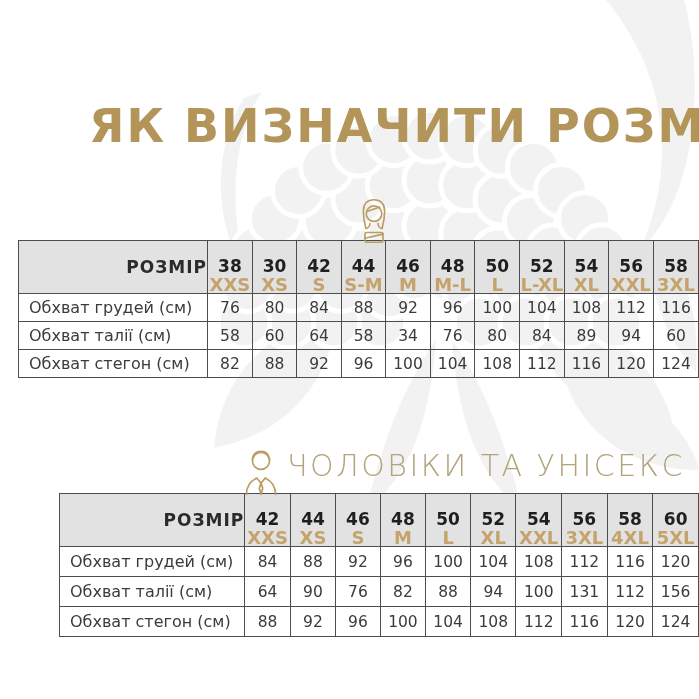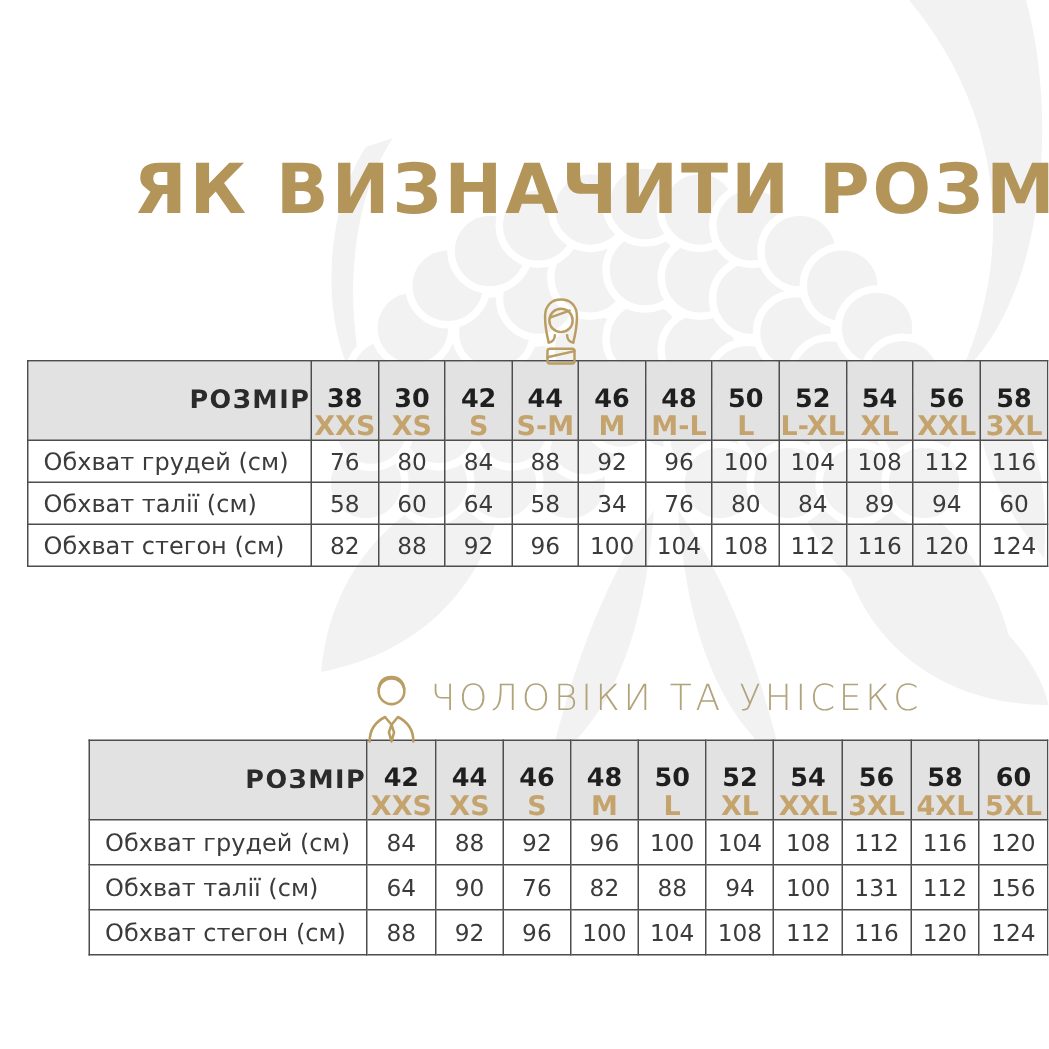--- a/index.html
+++ b/index.html
@@ -20,21 +20,21 @@
   }
 
   .section-header{position:absolute;z-index:2;display:flex;align-items:center;}
   .section-header .icon{flex:0 0 auto;}
   .section-title{
     font-weight:300;letter-spacing:2.5px;white-space:nowrap;
   }
   .women-header{left:356px;top:194px;}
   .women-header .section-title{font-size:30px;color:var(--section_title_women,#aba293);margin-left:10px;margin-top:-16px;}
   .men-header{left:243px;top:446px;}
-  .men-header .section-title{font-size:24px;color:var(--section_title_men,#b1a47c);margin-left:8px;margin-top:-14px;}
+  .men-header .section-title{font-size:30px;color:var(--section_title_men,#b1a47c);margin-left:8px;margin-top:-14px;}
   .icon path,.icon circle,.icon rect,.icon ellipse{
     fill:none;stroke:var(--icon_gold,#b99d63);stroke-width:2;stroke-linecap:round;stroke-linejoin:round;
   }
 
   table.size-table{
     position:absolute;z-index:1;border-collapse:collapse;table-layout:fixed;
   }
   #women-table{left:18px;top:240px;}
   #men-table{left:59px;top:493px;}
   .size-table th,.size-table td{

